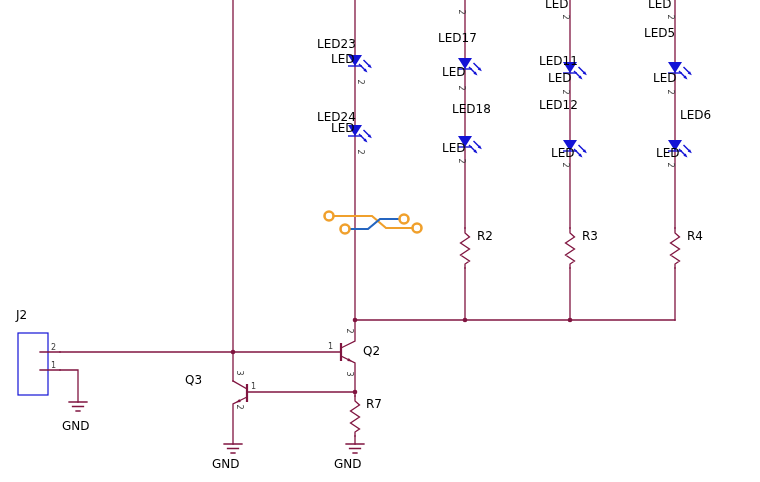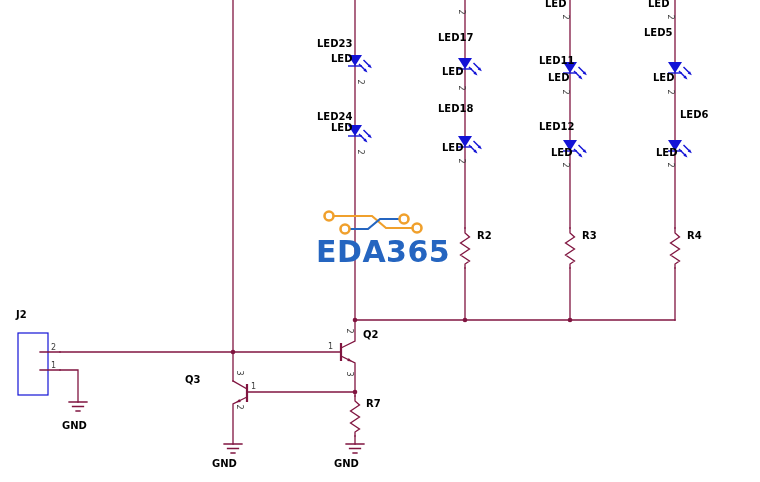--- a/index.html
+++ b/index.html
@@ -6,21 +6,21 @@
   #canvas{position:relative;width:760px;height:482px;background:#ffffff;overflow:hidden;
           font-family:"DejaVu Sans",sans-serif;}
   #schem{position:absolute;left:0;top:0;}
   .wire{stroke:#801540;stroke-width:1.3;fill:none;stroke-linecap:square;}
   .bar{stroke:#801540;stroke-width:2.2;fill:none;}
   .dot{fill:#801540;}
   .arrowfill{fill:#801540;stroke:none;}
   .ledline{stroke:#1313d6;stroke-width:1.4;fill:none;}
   .ledfill{fill:#1313d6;stroke:none;}
   .bluebox{stroke:#1313d6;stroke-width:1.2;fill:none;}
-  .lbl{position:absolute;font-size:10px;line-height:10px;color:#000;white-space:nowrap;font-weight:bold;}
+  .lbl{position:absolute;font-size:12px;line-height:10px;color:#000;white-space:nowrap;}
   .pin{position:absolute;font-size:8px;line-height:8px;color:#3c3c3c;white-space:nowrap;}
   .vert{transform:rotate(90deg);transform-origin:center;}
   .wmtext{position:absolute;left:316px;top:234px;font-weight:bold;font-size:30px;
           color:#2565c0;letter-spacing:.5px;font-family:"DejaVu Sans",sans-serif;}
   .tracegold{stroke:#f0a02c;stroke-width:2.2;fill:none;}
   .traceblue{stroke:#2565c0;stroke-width:2.2;fill:none;}
   .padring{stroke:#f0a02c;stroke-width:2.6;fill:#ffffff;}
 </style>
 </head>
 <body>
@@ -114,42 +114,42 @@
     </g>
   </svg>
 
   <div class="lbl" style="left:317px;top:39px">LED23</div>
   <div class="lbl" style="left:331px;top:54px">LED</div>
   <div class="lbl" style="left:317px;top:112px">LED24</div>
   <div class="lbl" style="left:331px;top:123px">LED</div>
 
   <div class="lbl" style="left:438px;top:33px">LED17</div>
   <div class="lbl" style="left:442px;top:67px">LED</div>
-  <div class="lbl" style="left:438px;top:104px">LED18</div>
+  <div class="lbl" style="left:452px;top:104px">LED18</div>
   <div class="lbl" style="left:442px;top:143px">LED</div>
 
   <div class="lbl" style="left:545px;top:-1px">LED</div>
   <div class="lbl" style="left:539px;top:56px">LED11</div>
   <div class="lbl" style="left:548px;top:73px">LED</div>
-  <div class="lbl" style="left:539px;top:122px">LED12</div>
+  <div class="lbl" style="left:539px;top:100px">LED12</div>
   <div class="lbl" style="left:551px;top:148px">LED</div>
 
   <div class="lbl" style="left:648px;top:-1px">LED</div>
   <div class="lbl" style="left:644px;top:28px">LED5</div>
   <div class="lbl" style="left:653px;top:73px">LED</div>
   <div class="lbl" style="left:680px;top:110px">LED6</div>
   <div class="lbl" style="left:656px;top:148px">LED</div>
 
   <div class="lbl" style="left:477px;top:231px">R2</div>
   <div class="lbl" style="left:582px;top:231px">R3</div>
   <div class="lbl" style="left:687px;top:231px">R4</div>
   <div class="lbl" style="left:366px;top:399px">R7</div>
 
   <div class="lbl" style="left:16px;top:310px">J2</div>
-  <div class="lbl" style="left:363px;top:330px">Q2</div>
+  <div class="lbl" style="left:363px;top:346px">Q2</div>
   <div class="lbl" style="left:185px;top:375px">Q3</div>
   <div class="lbl" style="left:62px;top:421px">GND</div>
   <div class="lbl" style="left:212px;top:459px">GND</div>
   <div class="lbl" style="left:334px;top:459px">GND</div>
 
   <div class="pin" style="left:51px;top:344px">2</div>
   <div class="pin" style="left:51px;top:362px">1</div>
 
   <div class="pin" style="left:328px;top:343px">1</div>
   <div class="pin vert" style="left:346px;top:327px">2</div>
@@ -167,15 +167,14 @@
   <div class="pin vert" style="left:458px;top:157px">2</div>
 
   <div class="pin vert" style="left:562px;top:13px">2</div>
   <div class="pin vert" style="left:562px;top:88px">2</div>
   <div class="pin vert" style="left:562px;top:161px">2</div>
 
   <div class="pin vert" style="left:667px;top:13px">2</div>
   <div class="pin vert" style="left:667px;top:88px">2</div>
   <div class="pin vert" style="left:667px;top:161px">2</div>
 
-  <div class="wmtext">EDA365</div>
 
 </div>
 
 </body></html>

